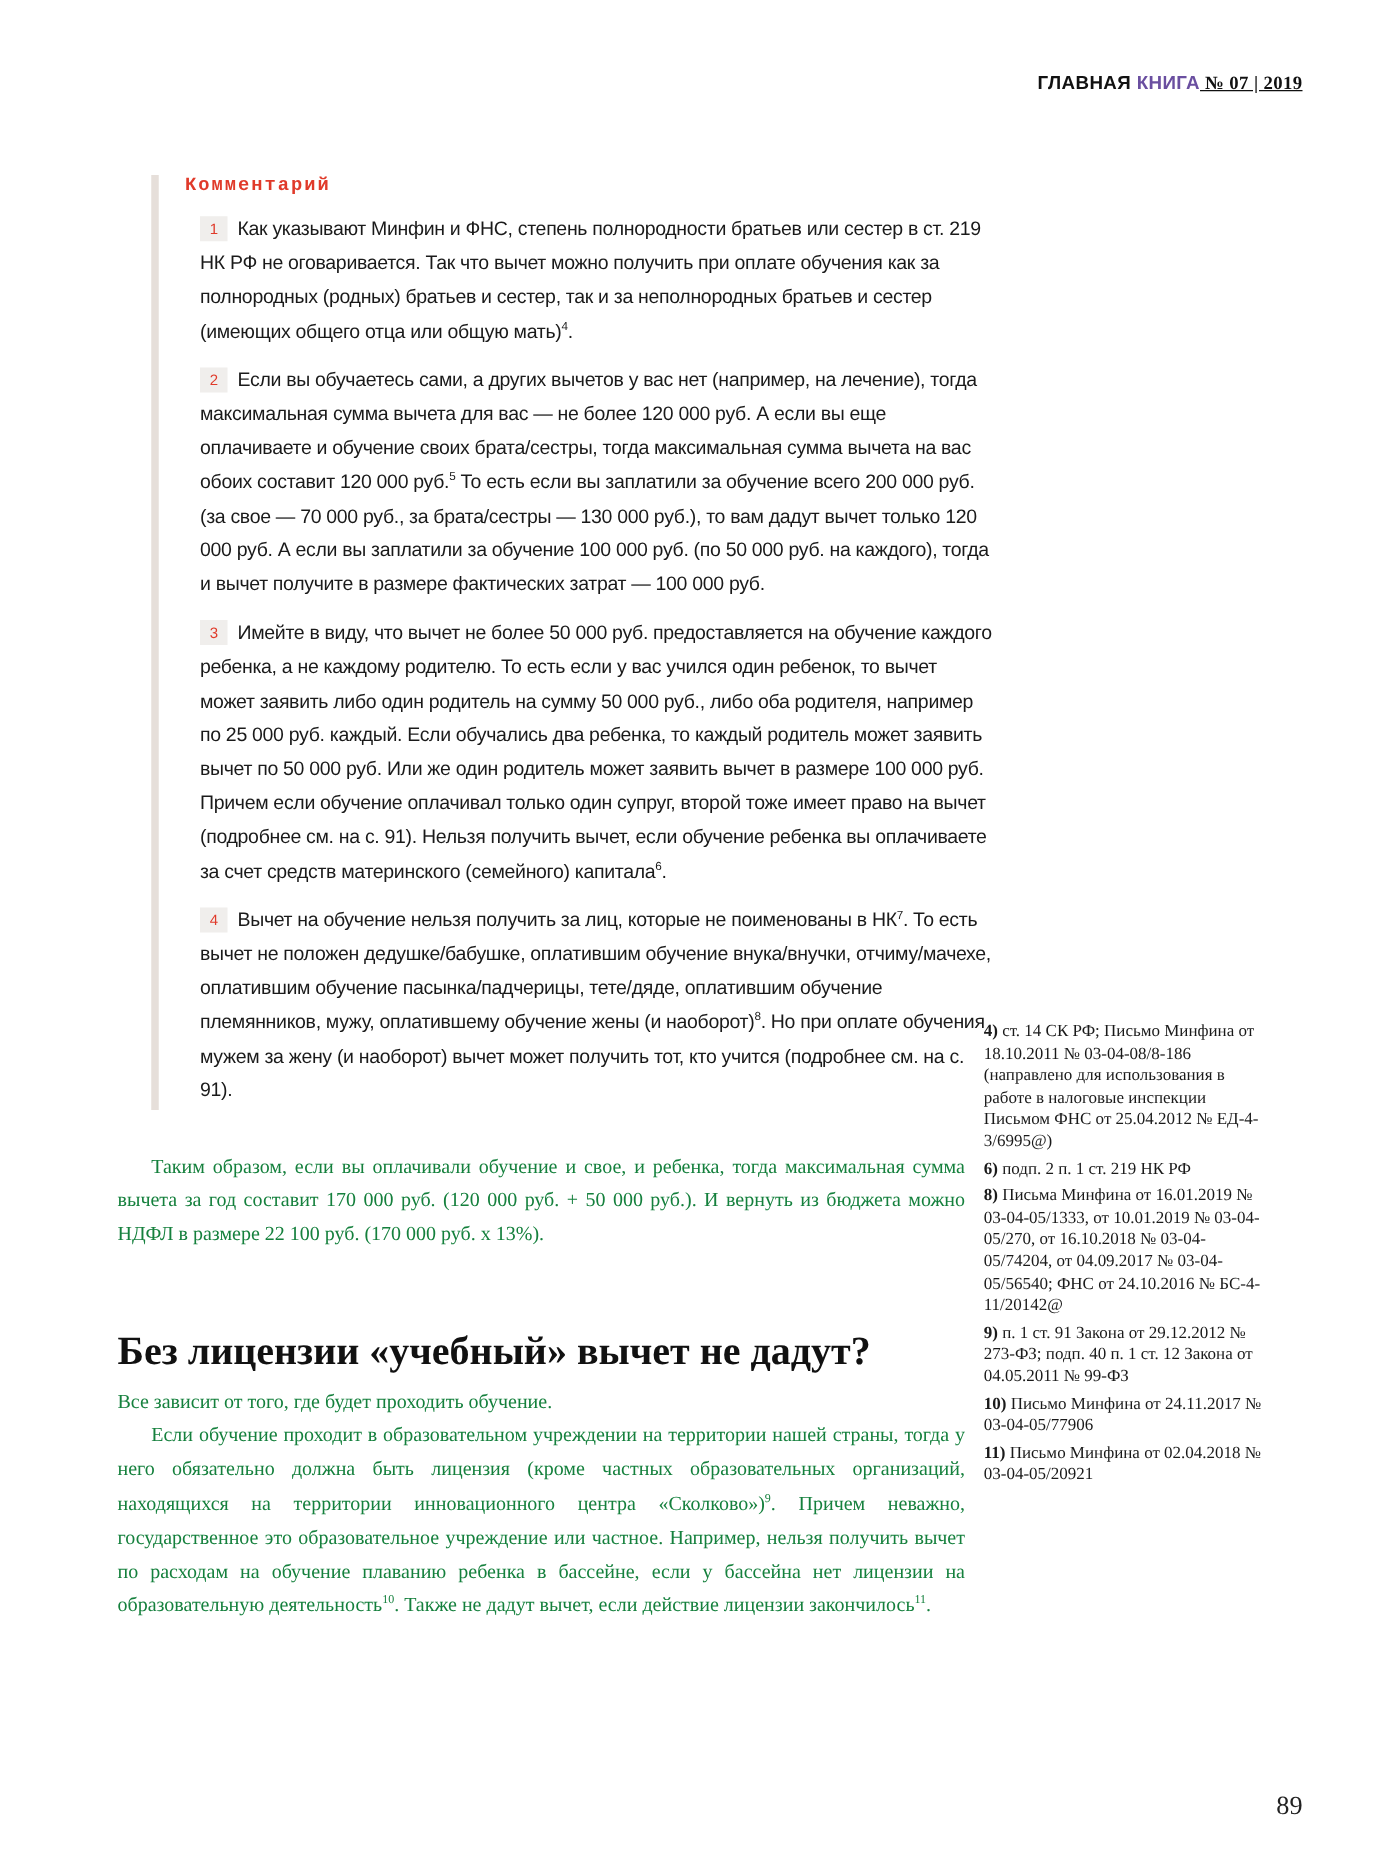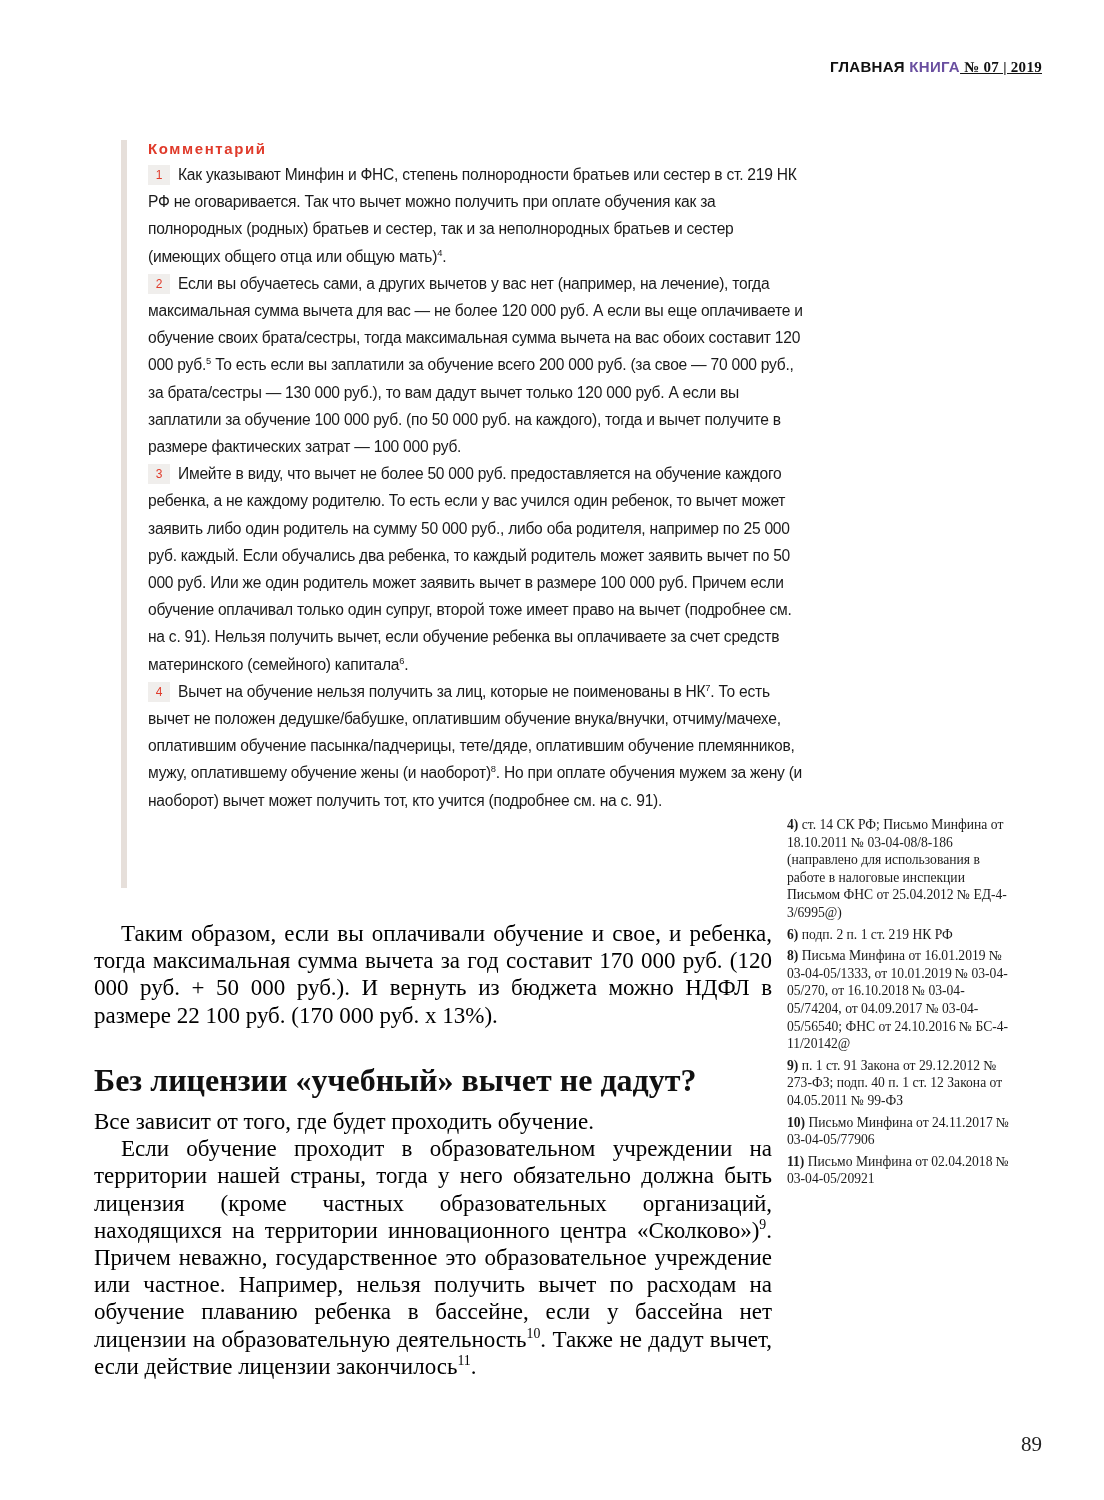--- a/index.html
+++ b/index.html
@@ -17,34 +17,34 @@
 
   .comment {
     position: absolute; left: 121px; top: 140px; width: 660px; height: 748px;
     border-left: 6px solid #e6dfda;
     padding-left: 21px;
     font-family: "Liberation Sans", sans-serif; font-size: 15.6px; line-height: 27.2px;
     color: #1a1a1a;
     transform-origin: 0 0;
   }
   .comment-title {
-    font-family: Liberation Sans, sans-serif; font-weight: bold; color: #e03a2a;
+    font-family: Liberation Mono, monospace; font-weight: bold; color: #e03a2a;
     font-size: 15px; letter-spacing: 1.6px; line-height: 18px; margin-bottom: 3px;
   }
-  .comment p { margin: 0; letter-spacing: -0.25px; }
+  .comment p { margin: 12px; letter-spacing: -0.25px; }
   .num-badge {
     display: inline-block; background: #f0eeec; color: #e03a2a;
     font-size: 12px; width: 22px; height: 20px; line-height: 20px; text-align: center;
     margin-right: 8px; vertical-align: 1px;
   }
   sup { font-size: 0.6em; line-height: 0; vertical-align: super; }
 
   .body-text {
     position: absolute; left: 94px; width: 678px;
-    font-family: "Liberation Serif", serif; font-size: 23px; line-height: 27.2px; color: #000000;
+    font-family: "Liberation Serif", serif; font-size: 16px; line-height: 27.2px; color: #15803d;
   }
   .body-text p { margin: 0; text-align: justify; }
   .indent { text-indent: 27px; }
   .section-heading {
     position: absolute; left: 94px; top: 1062px;
     font-family: "Liberation Serif", serif; font-weight: bold; font-size: 32px; color: #111;
   }
 
   .footnotes {
     position: absolute; left: 787px; top: 816px; width: 230px;

